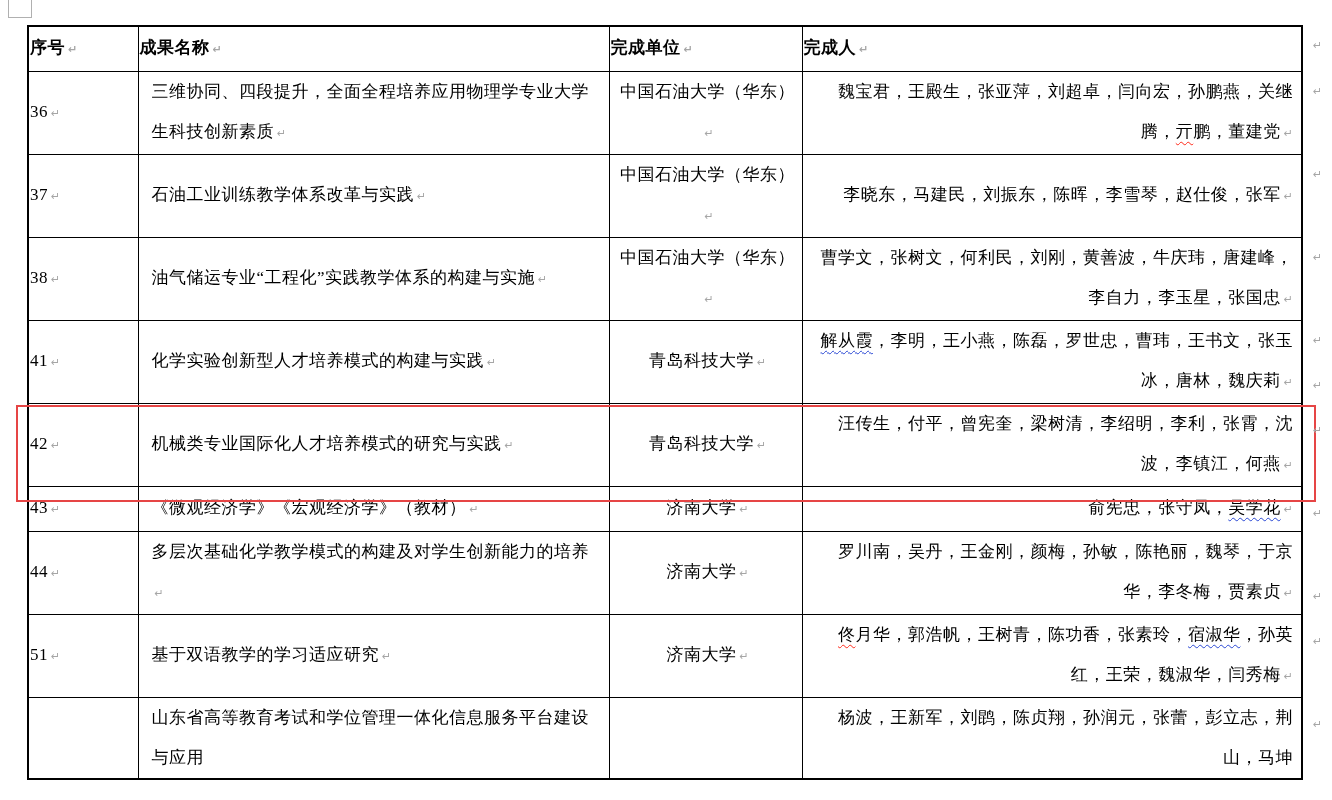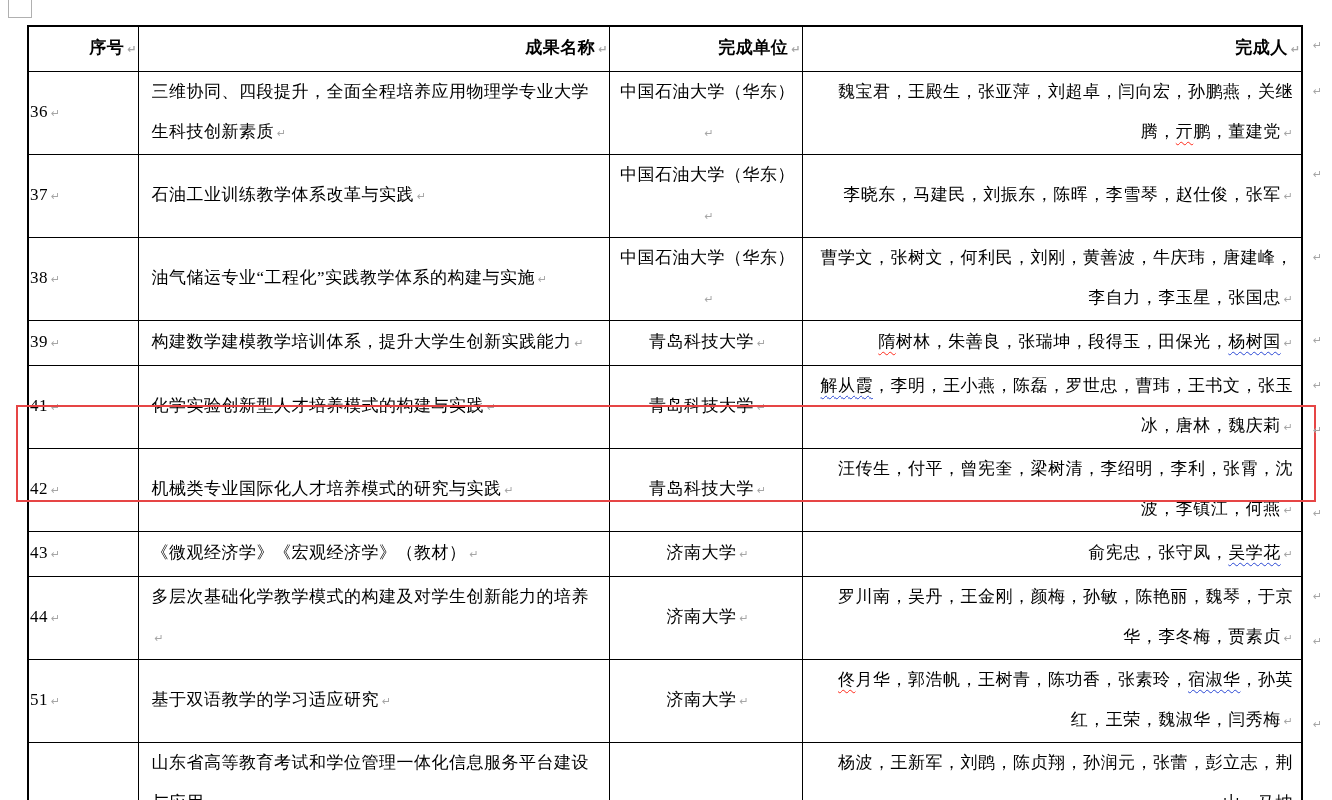--- a/index.html
+++ b/index.html
@@ -22,21 +22,21 @@
   }
   table.doc-table th, table.doc-table td{
     border:1px solid #000000;
     font-size:17px;
     line-height:40px;
     letter-spacing:0.5px;
     vertical-align:middle;
     word-break:break-all;
   }
   th.c-head{
-    font-weight:bold;text-align:right;height:37px;letter-spacing:1px;
+    font-weight:bold;text-align:left;height:37px;letter-spacing:1px;
   }
   td.c-seq{text-align:left;}
   td.c-name{text-align:left;padding:0 14px 0 13px;margin-left:48px;}
   td.c-unit{text-align:center;padding:0 4px 0 8px;}
   td.c-people{text-align:right;padding:0 8px 0 10px;}
   .pmark{
     color:#a6a6a6;
     font-family:"DejaVu Sans",sans-serif;
     font-size:11px;
     margin-left:3px;
@@ -101,26 +101,20 @@
           <td class="c-unit"><span>中国石油大学（华东）</span><span class="pmark">↵</span></td>
           <td class="c-people"><span>李晓东，马建民，刘振东，陈晖，李雪琴，赵仕俊，张军</span><span class="pmark">↵</span></td>
         </tr>
         <tr>
           <td class="c-seq"><span>38</span><span class="pmark">↵</span></td>
           <td class="c-name"><span>油气储运专业“工程化”实践教学体系的构建与实施</span><span class="pmark">↵</span></td>
           <td class="c-unit"><span>中国石油大学（华东）</span><span class="pmark">↵</span></td>
           <td class="c-people"><span>曹学文，张树文，何利民，刘刚，黄善波，牛庆玮，唐建峰，李自力，李玉星，张国忠</span><span class="pmark">↵</span></td>
         </tr>
         <tr>
-          <td class="c-seq"><span>39</span><span class="pmark">↵</span></td>
-          <td class="c-name"><span>构建数学建模教学培训体系，提升大学生创新实践能力</span><span class="pmark">↵</span></td>
-          <td class="c-unit"><span>青岛科技大学</span><span class="pmark">↵</span></td>
-          <td class="c-people"><span class="sq-red">隋</span><span>树林，朱善良，张瑞坤，段得玉，田保光，</span><span class="sq-blue">杨树国</span><span class="pmark">↵</span></td>
-        </tr>
-        <tr>
           <td class="c-seq"><span>41</span><span class="pmark">↵</span></td>
           <td class="c-name"><span>化学实验创新型人才培养模式的构建与实践</span><span class="pmark">↵</span></td>
           <td class="c-unit"><span>青岛科技大学</span><span class="pmark">↵</span></td>
           <td class="c-people"><span class="sq-blue">解从霞</span><span>，李明，王小燕，陈磊，罗世忠，曹玮，王书文，张玉冰，唐林，魏庆莉</span><span class="pmark">↵</span></td>
         </tr>
         <tr>
           <td class="c-seq"><span>42</span><span class="pmark">↵</span></td>
           <td class="c-name"><span>机械类专业国际化人才培养模式的研究与实践</span><span class="pmark">↵</span></td>
           <td class="c-unit"><span>青岛科技大学</span><span class="pmark">↵</span></td>
           <td class="c-people"><span>汪传生，付平，曾宪奎，梁树清，李绍明，李利，张霄，沈波，李镇江，何燕</span><span class="pmark">↵</span></td>

